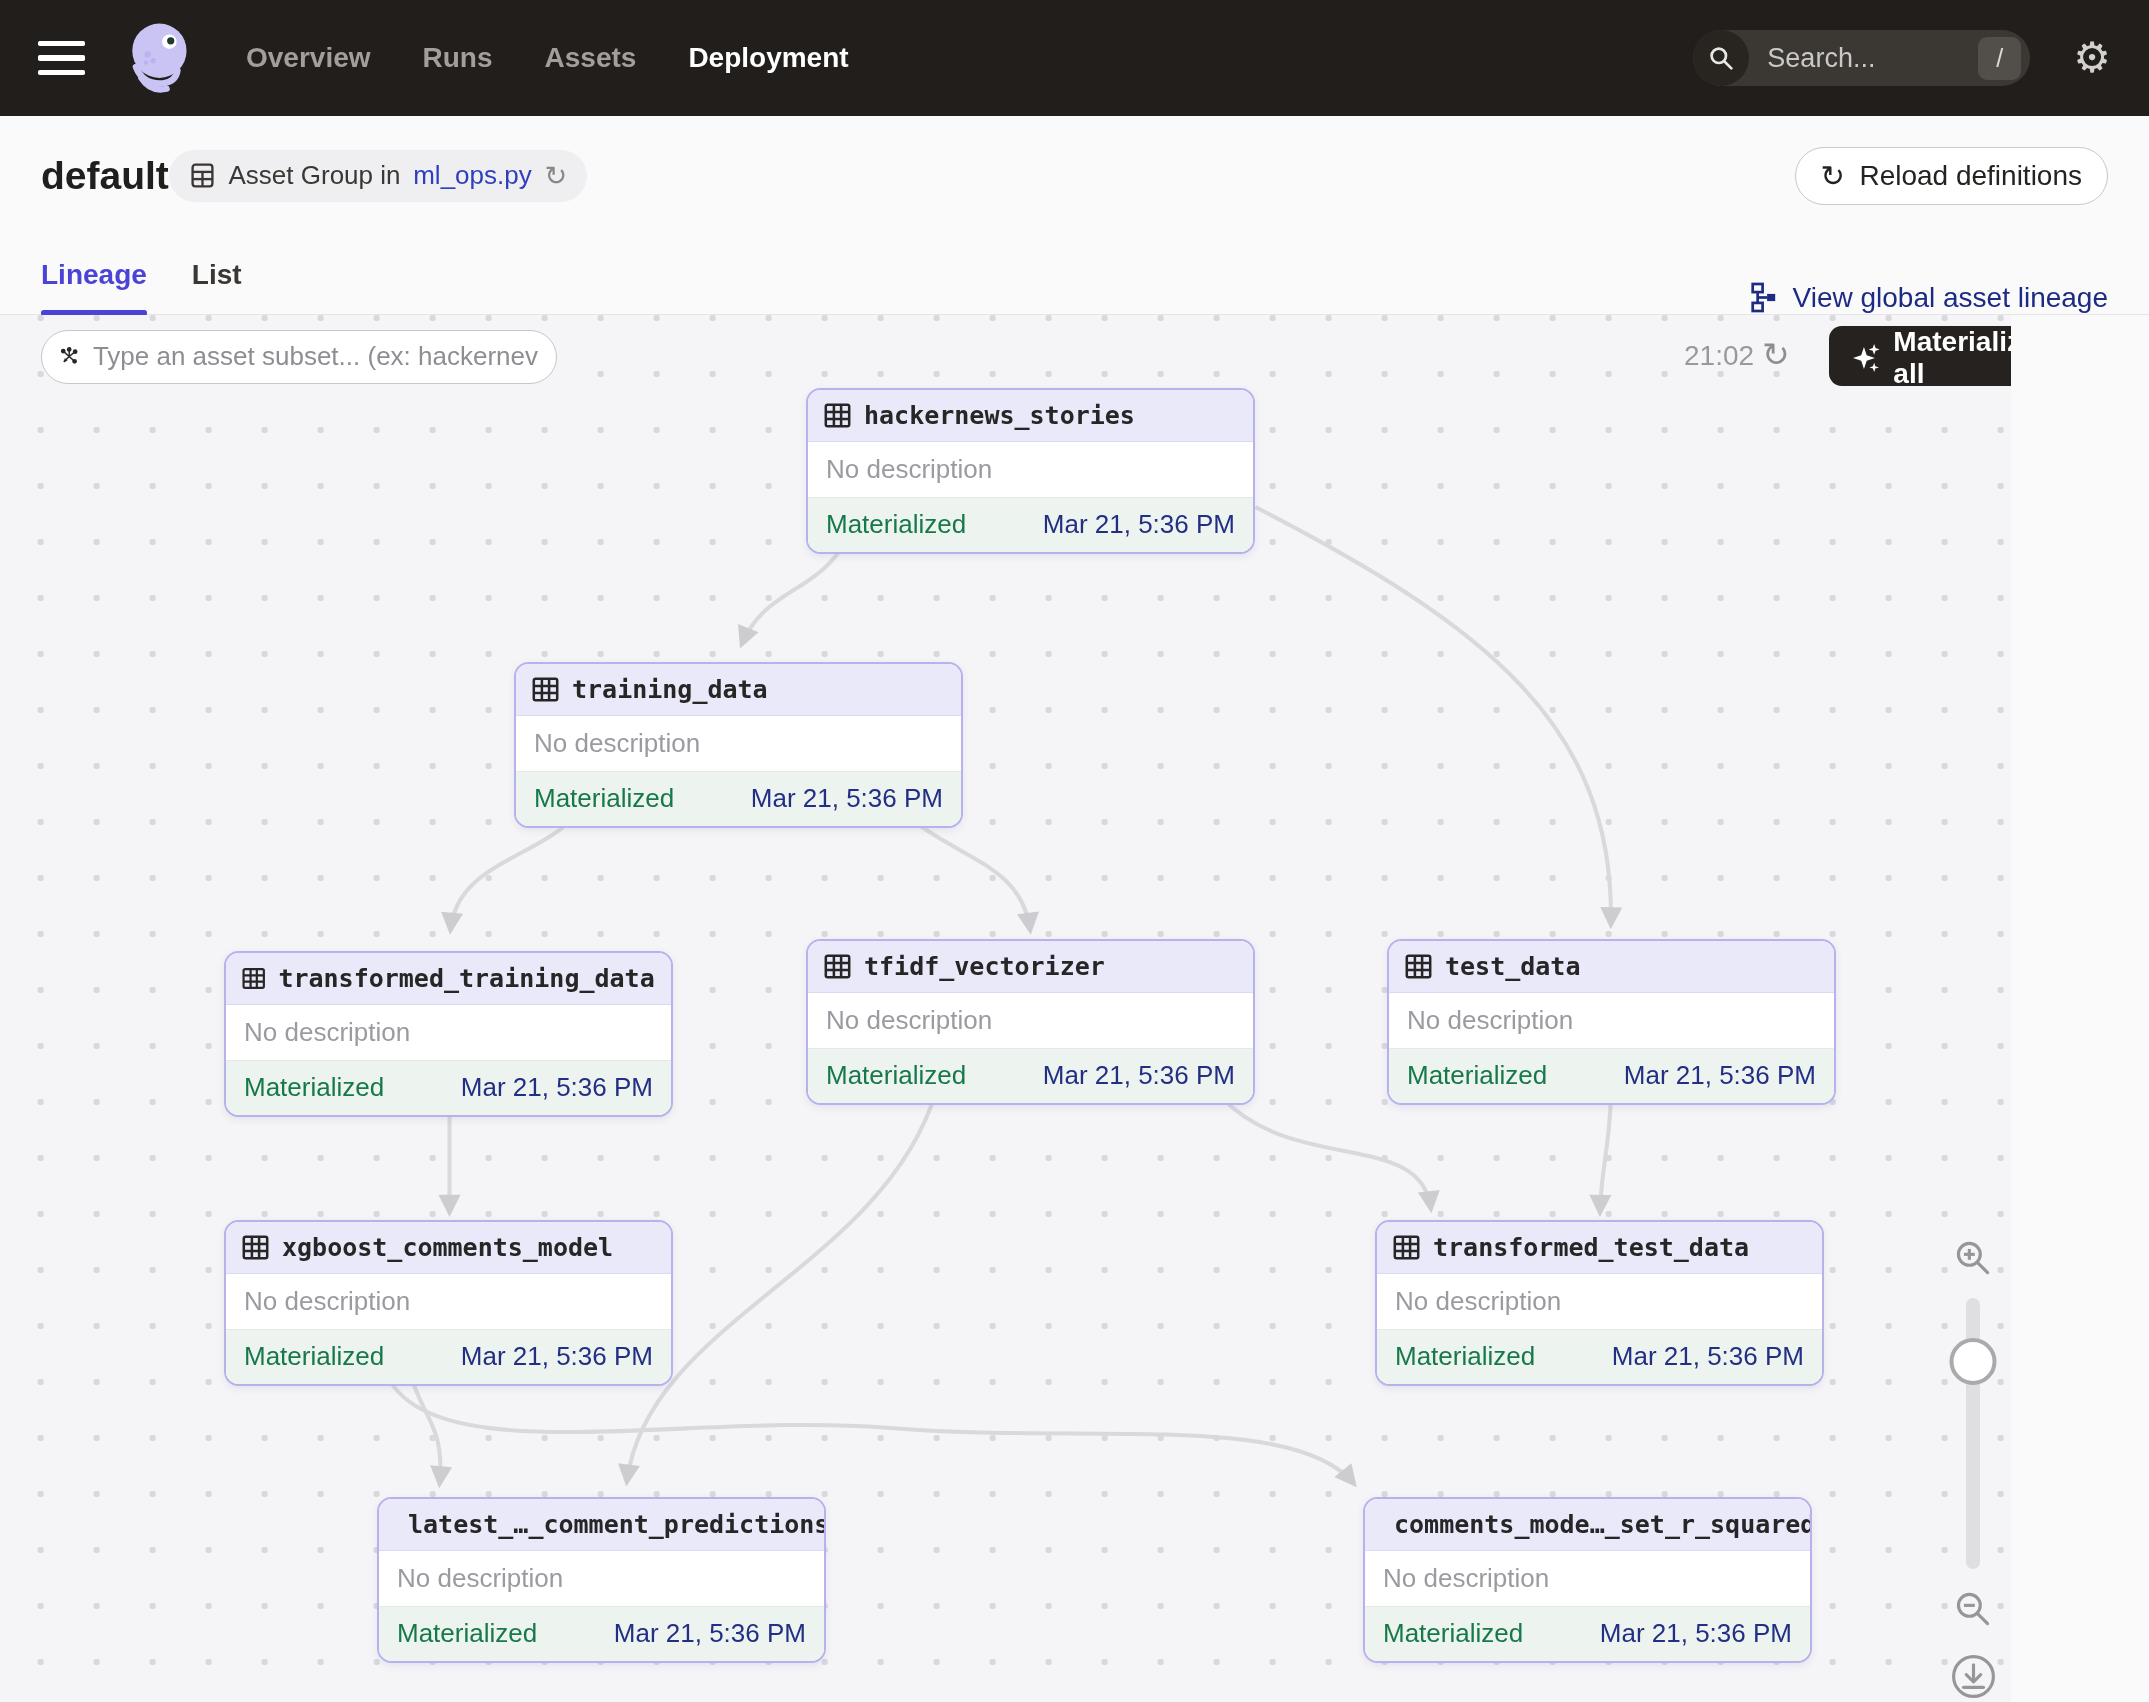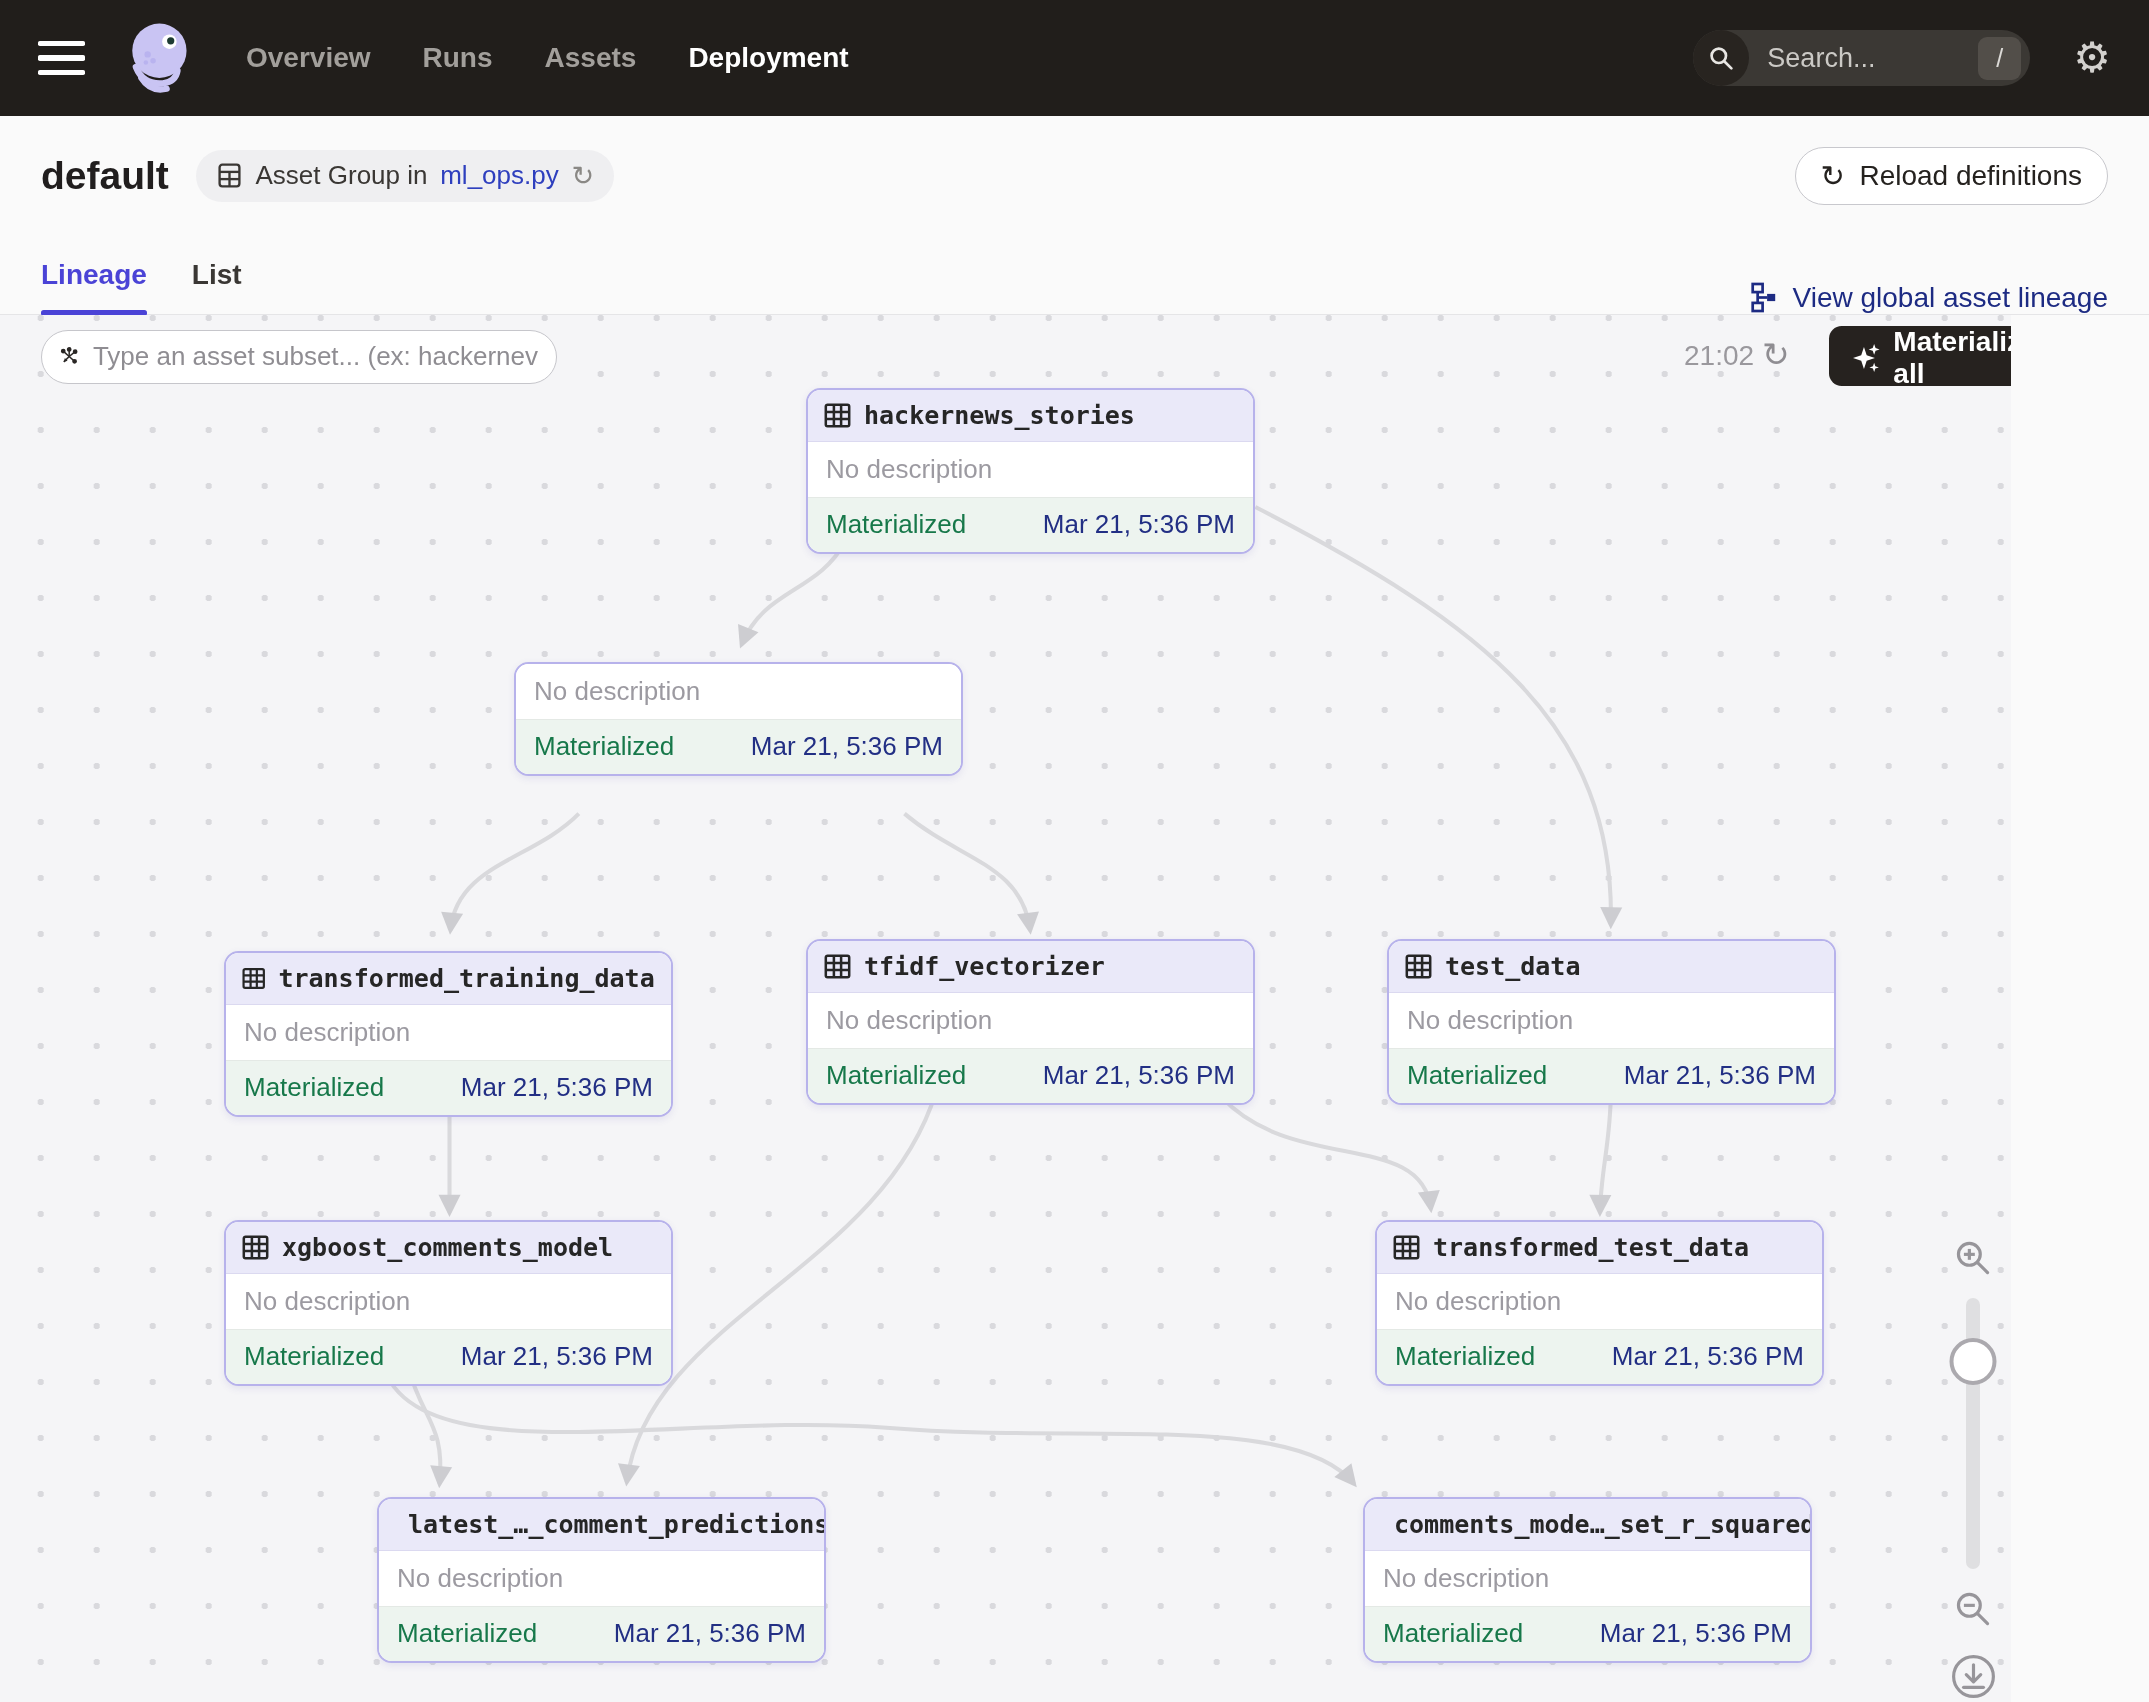--- a/index.html
+++ b/index.html
@@ -18,21 +18,21 @@
   .topnav .spacer { flex:1; }
   .search { display:flex; align-items:center; width:337px; height:56px; background:#3B3834; border-radius:28px; overflow:hidden; }
   .search-circle { width:56px; height:56px; border-radius:50%; background:#282420; display:flex; align-items:center; justify-content:center; flex:none; }
   .search-ph { flex:1; margin-left:18px; font-size:27px; color:#CBC9C5; white-space:nowrap; }
   .slash-badge { width:43px; height:43px; margin-right:9px; border-radius:9px; background:#524E49; color:#DCDAD7;
                  display:flex; align-items:center; justify-content:center; font-size:25px; flex:none; }
   .gear { margin-left:43px; font-size:42px; color:#D3D1CE; line-height:1; cursor:pointer; }
 
   
   .pagehead { display:flex; align-items:center; height:119px; padding:0 41px; background:#FAFAFA; }
-  .page-title { font-size:39px; font-weight:700; color:#211E1E; margin-right:27px; }
+  .page-title { font-size:39px; font-weight:700; color:#211E1E; }
   .chip { display:flex; align-items:center; gap:12.7px; height:52px; padding:0 20px; background:#EFEFF1; border-radius:26px; font-size:26px; color:#3A3734; }
   .chip a { color:#2E3FBE; text-decoration:none; cursor:pointer; }
   .chip .mini-reload { color:#8A8885; font-size:27px; cursor:pointer; }
   .pagehead .spacer { flex:1; }
   .reload-btn { display:flex; align-items:center; gap:14.5px; height:58px; padding:0 25px; background:#FFFFFF;
                 border:1.8px solid #C8C8CD; border-radius:29px; font-size:28px; font-weight:500; color:#25221F; cursor:pointer; }
   .reload-btn .ric { font-size:29px; }
 
   
   .tabsrow { display:flex; align-items:flex-end; height:80px; padding:0 41px; border-bottom:1.8px solid #E5E5E7; background:#FAFAFA; }
@@ -222,20 +222,30 @@
             </svg>
       <span class="node-label">hackernews_stories</span>
     </div>
     <div class="node-desc">No description</div>
     <div class="node-foot">
       <span class="node-status">Materialized</span>
       <span class="node-time">Mar 21, 5:36 PM</span>
     </div>
   </div>
         <div class="node" style="left: 514px; top: 347px;">
+    <div class="node-head">
+      <svg class="inline" width="27" height="27" viewBox="0 0 30 30">
+              <rect x="2" y="3" width="26" height="24" rx="2" fill="none" stroke="#262626" stroke-width="2.8"></rect>
+              <line x1="2" y1="11" x2="28" y2="11" stroke="#262626" stroke-width="2.8"></line>
+              <line x1="2" y1="19" x2="28" y2="19" stroke="#262626" stroke-width="2.8"></line>
+              <line x1="11" y1="3" x2="11" y2="27" stroke="#262626" stroke-width="2.8"></line>
+              <line x1="19" y1="3" x2="19" y2="27" stroke="#262626" stroke-width="2.8"></line>
+            </svg>
+      <span class="node-label">training_data</span>
+    </div>
     <div class="node-desc">No description</div>
     <div class="node-foot">
       <span class="node-status">Materialized</span>
       <span class="node-time">Mar 21, 5:36 PM</span>
     </div>
   </div>
         <div class="node" style="left: 224px; top: 636px;">
     <div class="node-head">
       <svg class="inline" width="27" height="27" viewBox="0 0 30 30">
               <rect x="2" y="3" width="26" height="24" rx="2" fill="none" stroke="#262626" stroke-width="2.8"></rect>

